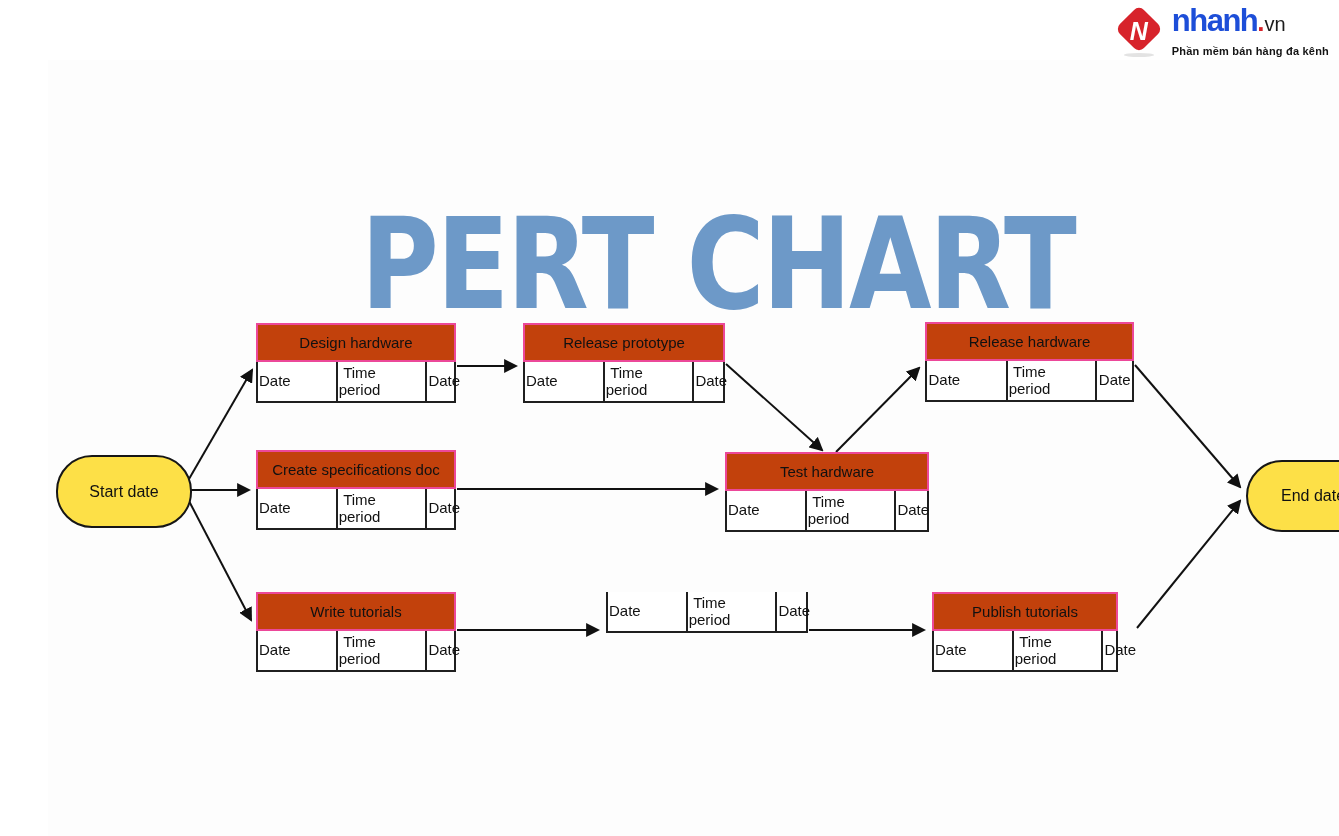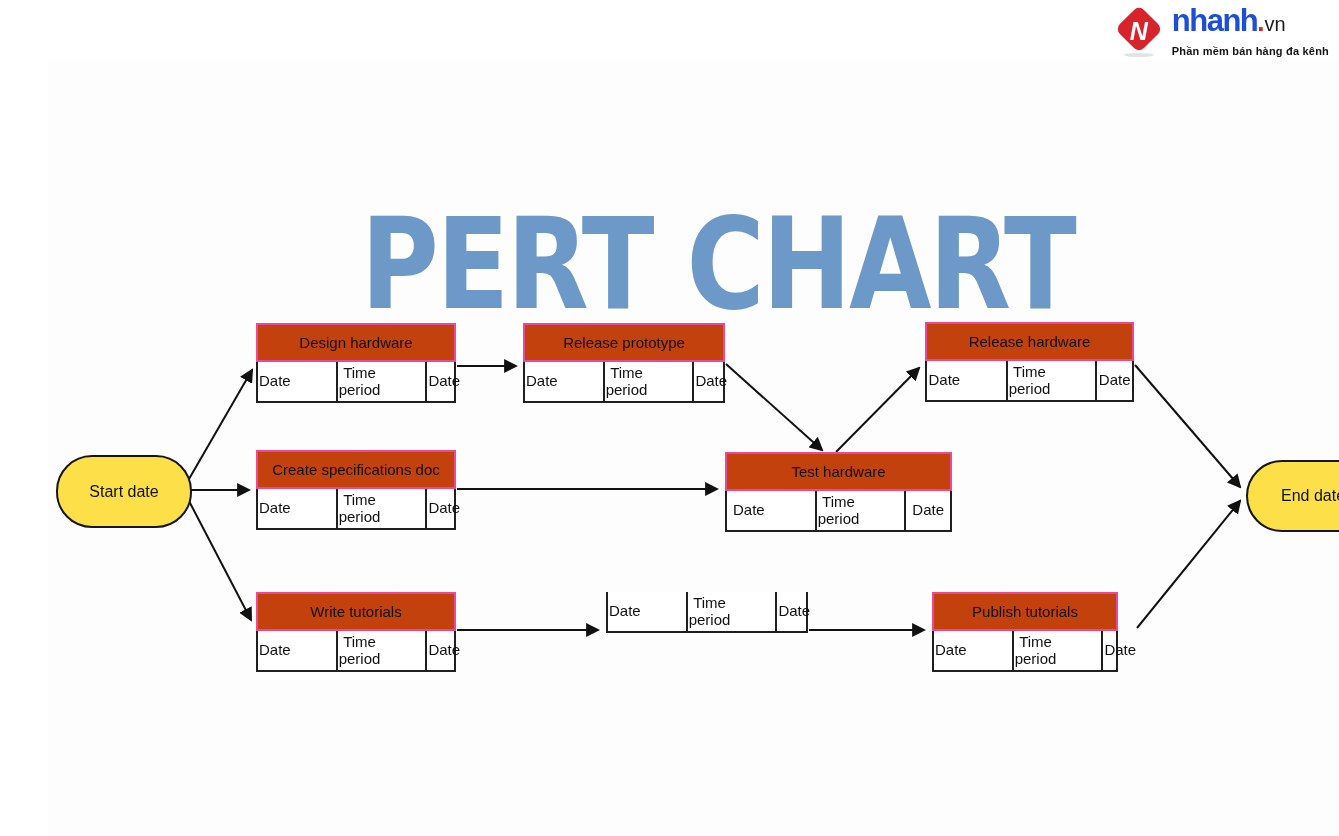--- a/index.html
+++ b/index.html
@@ -126,21 +126,21 @@
 
   <div class="task" style="left:208px;top:390px;width:200px;">
     <div class="task-header">Create specifications doc</div>
     <div class="task-cells">
       <div class="cell">Date</div>
       <div class="cell">Time period</div>
       <div class="cell">Date</div>
     </div>
   </div>
 
-  <div class="task" style="left:677px;top:392px;width:227px;">
+  <div class="task" style="left:677px;top:392px;width:204px;">
     <div class="task-header">Test hardware</div>
     <div class="task-cells">
       <div class="cell">Date</div>
       <div class="cell">Time period</div>
       <div class="cell">Date</div>
     </div>
   </div>
 
   <div class="task" style="left:208px;top:532px;width:200px;">
     <div class="task-header">Write tutorials</div>

